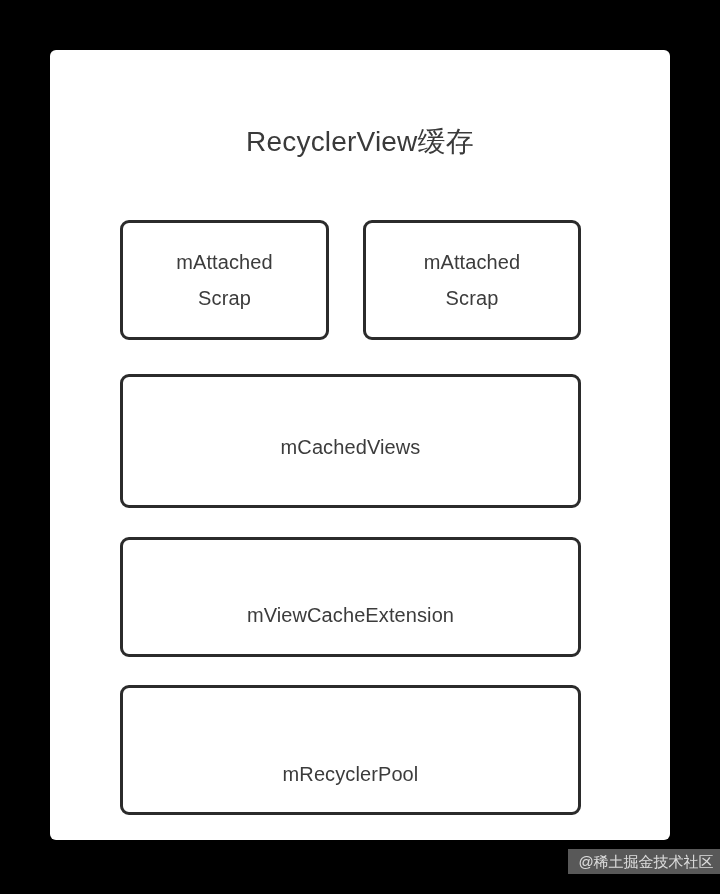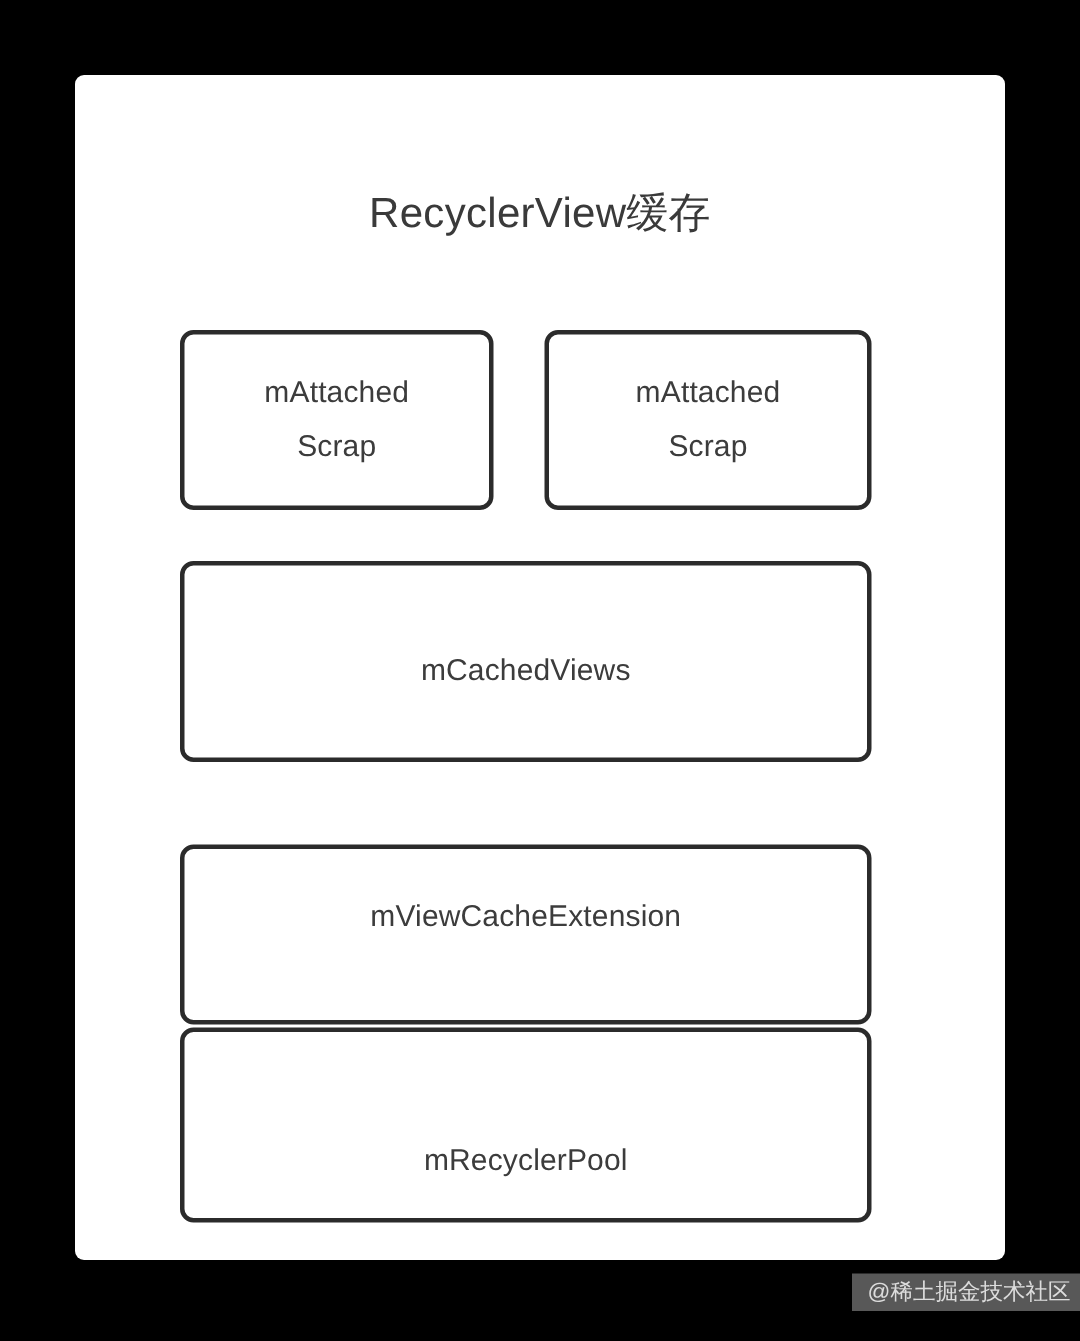--- a/index.html
+++ b/index.html
@@ -70,23 +70,23 @@
   #node-changed-scrap {
     left: 313px; top: 170px;  width: 218px; height: 120px;
   }
   
   #node-cached-views {
     left: 70px;  top: 324px;  width: 461px; height: 134px;
     align-items: flex-start;
     padding-top: 52px;
   }
   #node-view-cache-extension {
-    left: 70px;  top: 513px;  width: 461px; height: 120px;
+    left: 70px;  top: 487px;  width: 461px; height: 120px;
     align-items: flex-start;
-    padding-top: 27px;
+    padding-top: 57px;
   }
   #node-recycler-pool {
     left: 70px;  top: 635px;  width: 461px; height: 130px;
     align-items: flex-start;
     padding-top: 68px;
   }
   
   #watermark {
     position: absolute;
     left: 568px;

